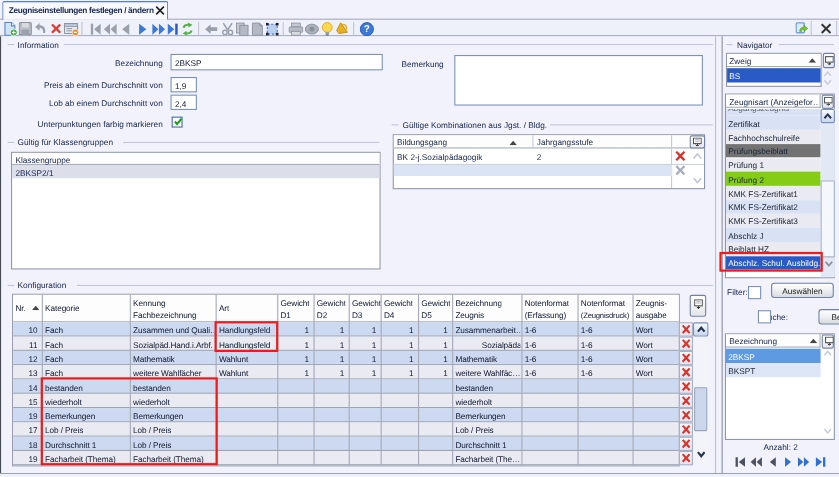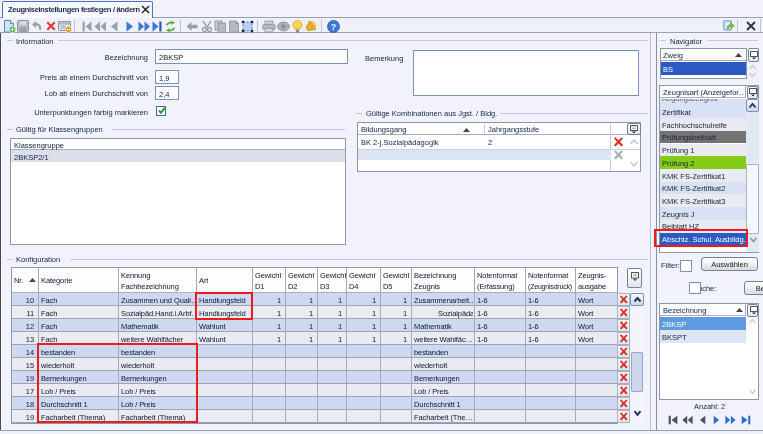--- a/index.html
+++ b/index.html
@@ -408,21 +408,21 @@
     <div style="margin-top:-5px;">Abgangszeugnis</div>
   </div>
 <div class="abs" style="left:660px;top:105.4px;width:86px;height:12.7px;background:#d8e2f4;color:#1a2233;padding:2.5px 0 0 2px;white-space:nowrap;overflow:hidden;">Zertifikat</div>
 <div class="abs" style="left:660px;top:118.1px;width:86px;height:12.7px;background:#e9eaf2;color:#1a2233;padding:2.5px 0 0 2px;white-space:nowrap;overflow:hidden;">Fachhochschulreife</div>
 <div class="abs" style="left:660px;top:130.8px;width:86px;height:12.7px;background:#737373;color:#1a2233;padding:2.5px 0 0 2px;white-space:nowrap;overflow:hidden;">Prüfungsbeiblatt</div>
 <div class="abs" style="left:660px;top:143.6px;width:86px;height:12.7px;background:#e9eaf2;color:#1a2233;padding:2.5px 0 0 2px;white-space:nowrap;overflow:hidden;">Prüfung 1</div>
 <div class="abs" style="left:660px;top:156.3px;width:86px;height:12.7px;background:#84cc16;color:#1a2233;padding:2.5px 0 0 2px;white-space:nowrap;overflow:hidden;">Prüfung 2</div>
 <div class="abs" style="left:660px;top:169.0px;width:86px;height:12.7px;background:#e9eaf2;color:#1a2233;padding:2.5px 0 0 2px;white-space:nowrap;overflow:hidden;">KMK FS-Zertifikat1</div>
 <div class="abs" style="left:660px;top:181.7px;width:86px;height:14px;background:#d8e2f4;color:#1a2233;padding:2.5px 0 0 2px;white-space:nowrap;overflow:hidden;">KMK FS-Zertifikat2</div>
 <div class="abs" style="left:660px;top:194.4px;width:86px;height:12.7px;background:#e9eaf2;color:#1a2233;padding:2.5px 0 0 2px;white-space:nowrap;overflow:hidden;">KMK FS-Zertifikat3</div>
-<div class="abs" style="left:660px;top:207.2px;width:86px;height:12.7px;background:#d8e2f4;color:#1a2233;padding:2.5px 0 0 2px;white-space:nowrap;overflow:hidden;">Zeugnis J</div>
+<div class="abs" style="left:660px;top:207.2px;width:86px;height:12.7px;background:#d8e2f4;color:#1a2233;padding:2.5px 0 0 2px;white-space:nowrap;overflow:hidden;">Abschlz J</div>
 <div class="abs" style="left:660px;top:219.9px;width:86px;height:12.7px;background:#e9eaf2;color:#1a2233;padding:2.5px 0 0 2px;white-space:nowrap;overflow:hidden;">Beiblatt HZ</div>
 <div class="abs selblue" style="left:660px;top:232.6px;width:86px;height:12.7px;padding:2.5px 0 0 2px;white-space:nowrap;overflow:hidden;">Abschlz. Schul. Ausbildg.</div>
 <div class="abs" style="left:746px;top:99px;width:13px;height:153px;background:#e2e8f4;"></div>
 <div class="sbtn" style="left:746px;top:99px;width:13px;height:13px;"></div>
 <svg class="abs" style="left:748px;top:102px;" width="9" height="7" viewBox="0 0 9 7">
     <path d="M1.5 5.5 L4.5 2 L7.5 5.5" fill="none" stroke="#26354f" stroke-width="1.8"></path>
   </svg>
 <div class="abs" style="left:746px;top:164px;width:13px;height:70px;background:#f4f7fc;border:1px solid #aab2c4;border-radius:1px;"></div>
 <svg class="abs" style="left:748.5px;top:235.5px;" width="9" height="7" viewBox="0 0 9 7">
     <path d="M1.5 2 L4.5 5.5 L7.5 2" fill="none" stroke="#8a91a0" stroke-width="1.6"></path>

